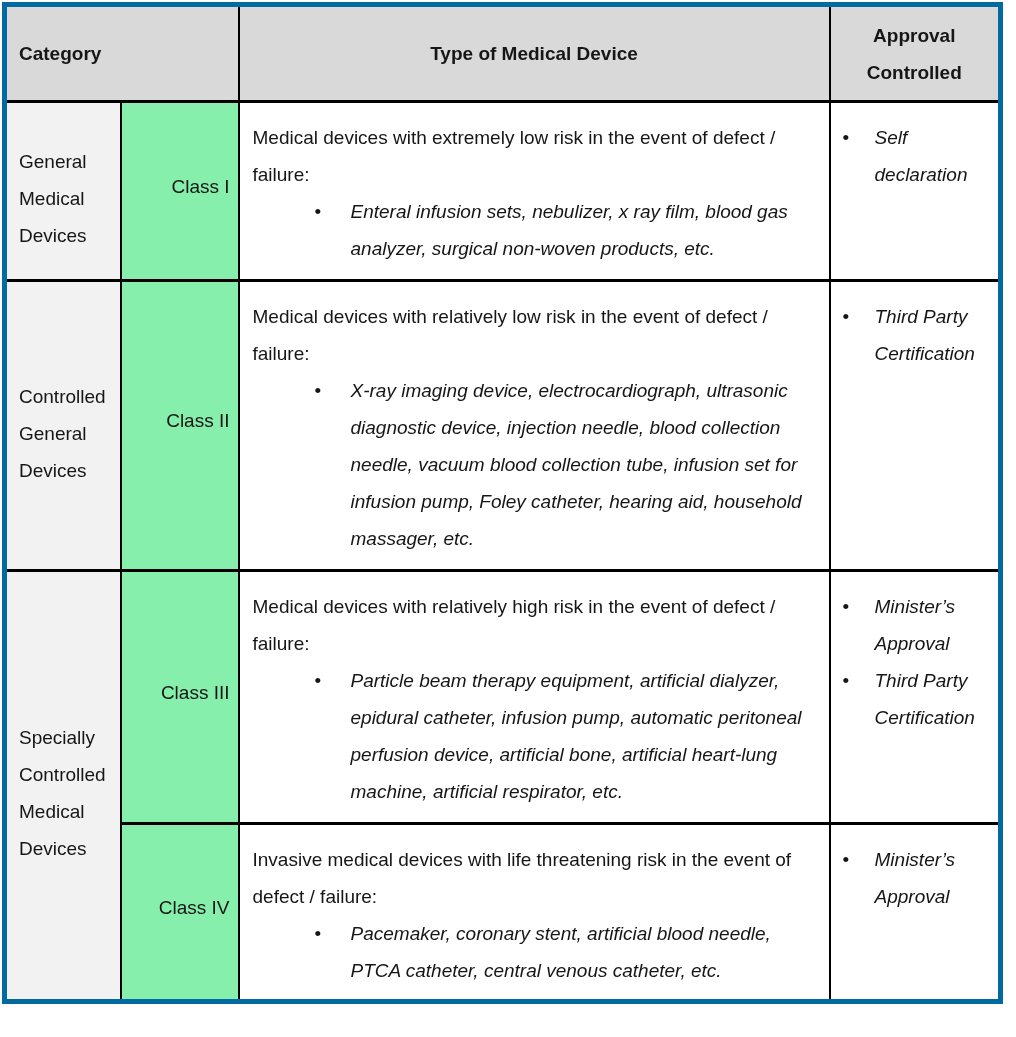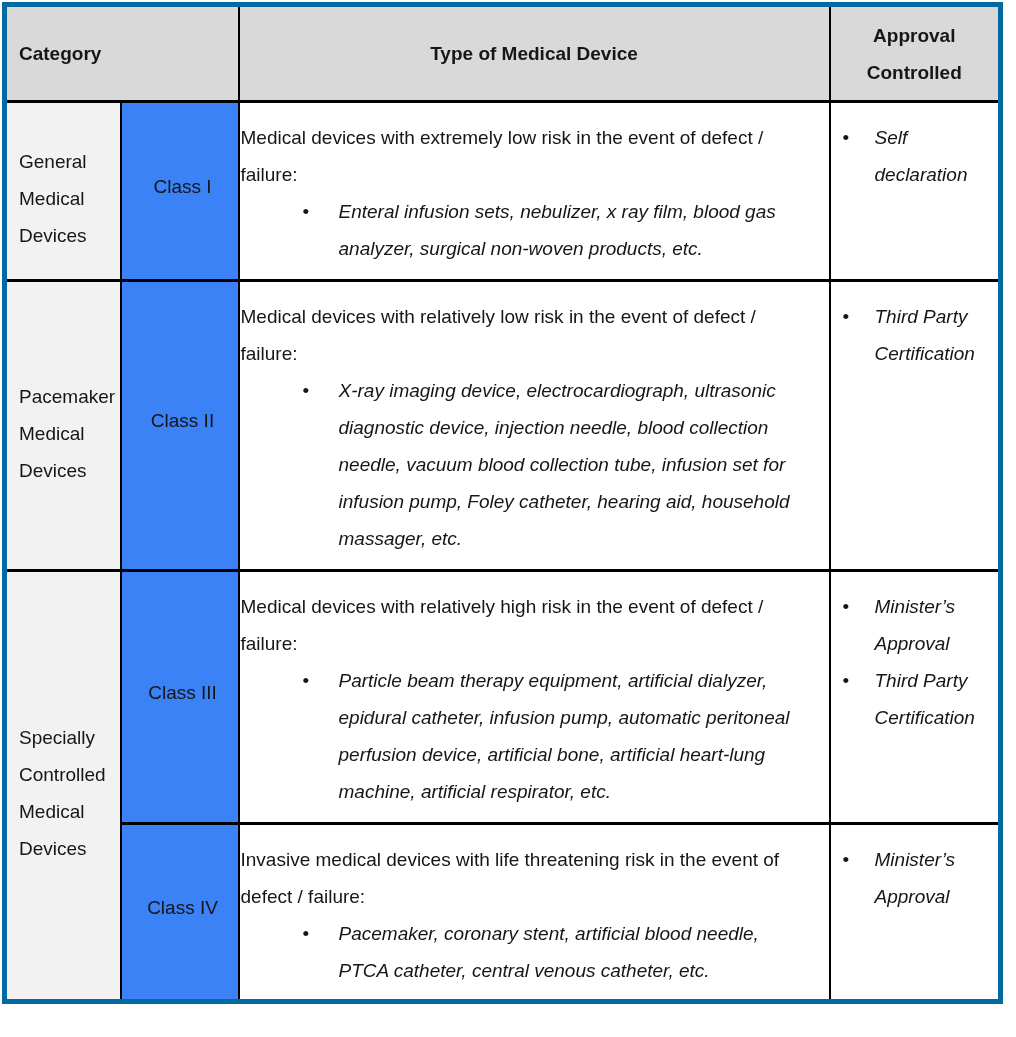--- a/index.html
+++ b/index.html
@@ -49,29 +49,29 @@
     text-align: center;
     padding: 4px 20px;
   }
   td.cat-cell {
     background: #f2f2f2;
     vertical-align: middle;
     text-align: left;
     padding: 19px 8px 4px 12px;
   }
   td.class-cell {
-    background: #3b82f6;
+    background: #86efac;
     vertical-align: middle;
-    text-align: center;
+    text-align: right;
     padding: 4px 8px 14px 14px;
   }
   td.type-cell {
     background: #ffffff;
     vertical-align: top;
-    padding: 16px 18px 10px 1px;
+    padding: 16px 18px 10px 13px;
   }
   td.approval-cell {
     background: #ffffff;
     vertical-align: top;
     padding: 16px 8px 10px 12px;
   }
   .desc {
     margin: 0;
   }
   .bullet-item {
@@ -126,21 +126,21 @@
         </td>
         <td class="approval-cell">
           <div class="bullet-item">
             <span class="bullet-dot">•</span>
             <span class="bullet-text">Self declaration</span>
           </div>
         </td>
       </tr>
 
       <tr style="height:290px">
-        <td class="cat-cell">Pacemaker Medical Devices</td>
+        <td class="cat-cell">Controlled General Devices</td>
         <td class="class-cell">Class II</td>
         <td class="type-cell">
           <p class="desc">Medical devices with relatively low risk in the event of defect / failure:</p>
           <div class="bullet-item">
             <span class="bullet-dot">•</span>
             <span class="bullet-text">X-ray imaging device, electrocardiograph, ultrasonic diagnostic device, injection needle, blood collection needle, vacuum blood collection tube, infusion set for infusion pump, Foley catheter, hearing aid, household massager, etc.</span>
           </div>
         </td>
         <td class="approval-cell">
           <div class="bullet-item">

